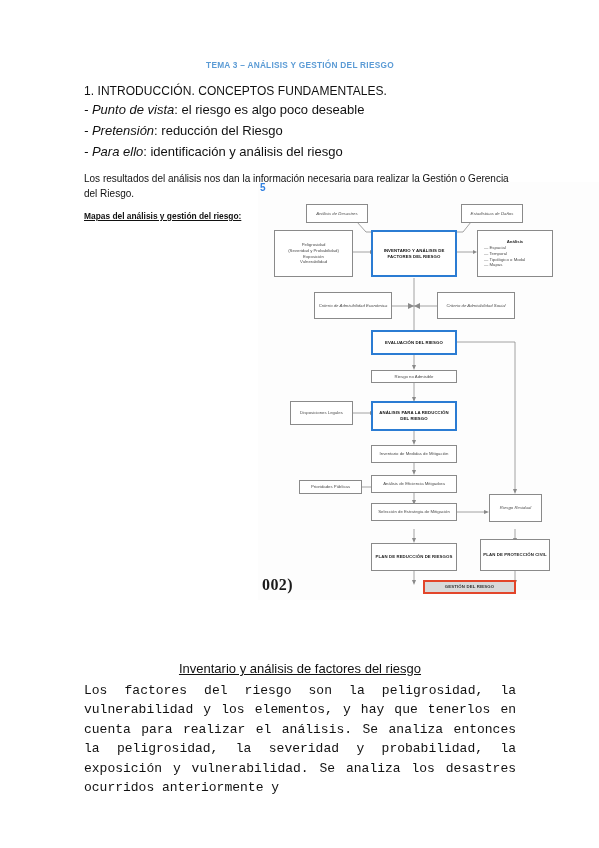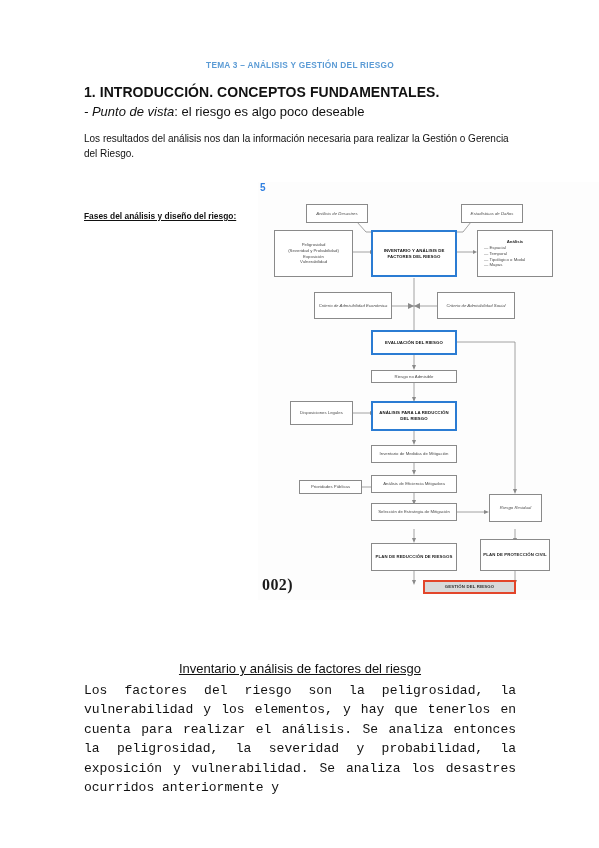--- a/index.html
+++ b/index.html
@@ -26,22 +26,22 @@
   }
   .doc-title {
     color: #5b9bd5;
     font-weight: bold;
     font-size: 8.3px;
     letter-spacing: 0.25px;
     text-align: center;
     margin: 0 0 14px 0;
   }
   .h-bold {
-    font-weight: bold;
-    font-size: 14px;
+    font-weight: normal;
+    font-size: 12px;
     color: #111;
     margin: 0 0 3px 0;
     letter-spacing: 0.05px;
   }
   .line {
     font-size: 13px;
     color: #111;
     margin: 0 0 2.5px 0;
     line-height: 1.42;
   }
@@ -161,25 +161,27 @@
 <body>
 
 <div class="page">
 
   <div class="doc-body">
     <div class="doc-title">TEMA 3 – ANÁLISIS Y GESTIÓN DEL RIESGO</div>
 
     <div class="h-bold">1. INTRODUCCIÓN. CONCEPTOS FUNDAMENTALES.</div>
 
     <div class="line"><i>- Punto de vista</i><span>: el riesgo es algo poco deseable</span></div>
+    <div class="line"><i>- Pretensión</i><span>: reducción del Riesgo</span></div>
+    <div class="line"><i>- Para ello</i><span>: identificación y análisis del riesgo</span></div>
 
     <div class="para">Los resultados del análisis nos dan la información necesaria para realizar la Gestión o Gerencia del Riesgo.</div>
   </div>
 
-  <div class="fases">Fases del análisis y diseño del riesgo:</div>
+  <div class="fases">Mapas del análisis y gestión del riesgo:</div>
 
   <div class="figure">
     <div class="fig-artifact">5</div>
     <div class="fig-caption">002)</div>
 
     <svg class="wires" viewBox="0 0 341 418">
 
       <path d="M 99 40 L 108 50 L 113 50"></path>
 
       <path d="M 213 40 L 205 50 L 199 50"></path>

